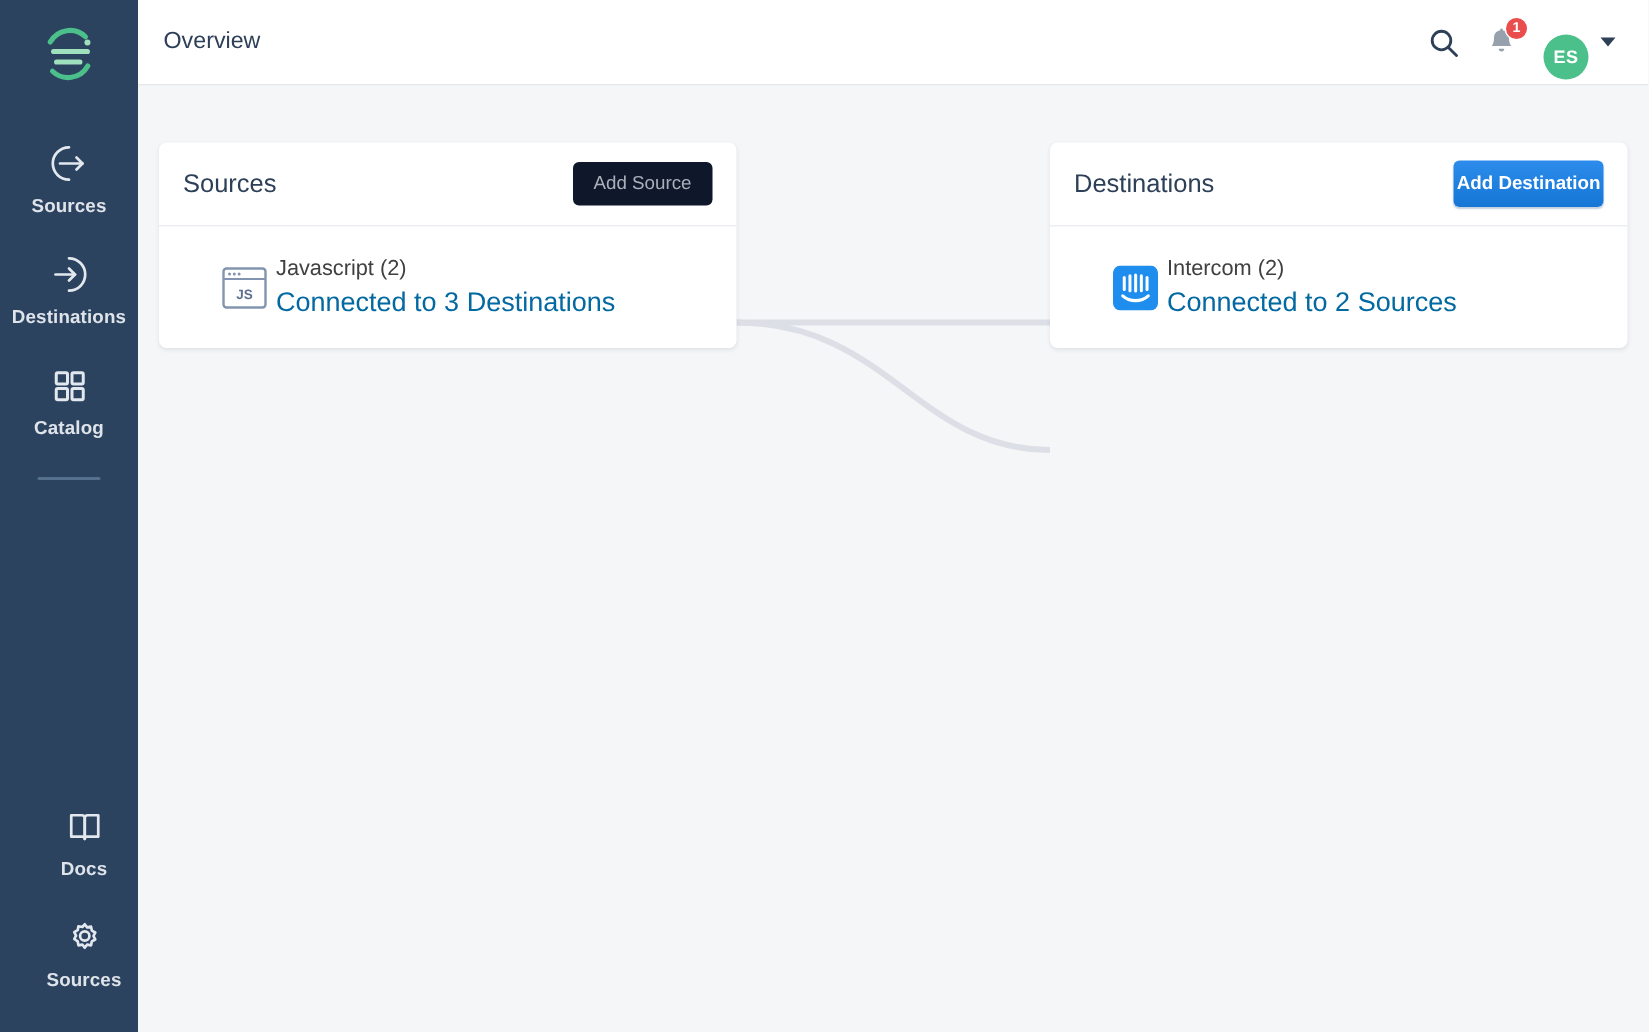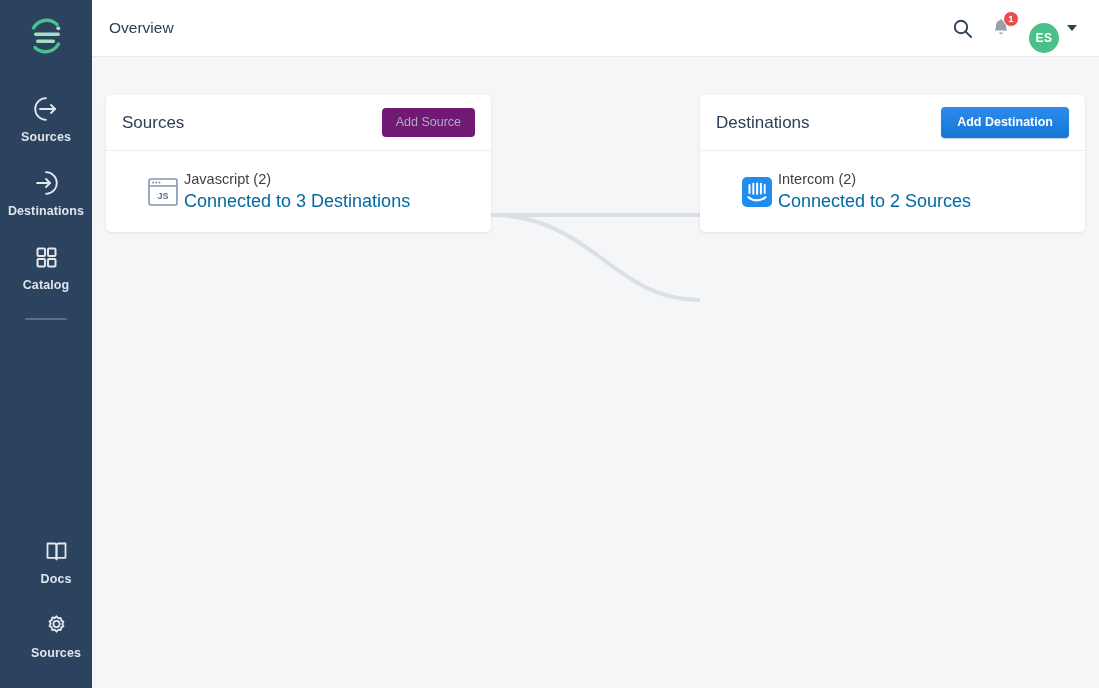--- a/index.html
+++ b/index.html
@@ -89,24 +89,24 @@
     padding: 0 16px; border-bottom: 1px solid #eceef1;
   }
   .card-title { font-size: 17px; color: #2e4057; }
   .card-head .btn { margin-left: auto; }
 
   .btn {
     border: none; border-radius: 4px; cursor: pointer;
     font-family: "Liberation Sans", sans-serif;
     font-size: 12.5px; padding: 8px 14px; line-height: 1;
   }
-  .btn-muted { background: #701a75; color: #a9b0bb; }
+  .btn-muted { background: #0f172a; color: #a9b0bb; }
   .btn-primary {
     background: linear-gradient(#2d8ceb, #1576d6);
-    color: #fff; font-weight: bold; padding: 9px 16px;
+    color: #fff; font-weight: bold; padding: 9px 2px;
     box-shadow: 0 1px 1px rgba(20,70,130,.25);
   }
 
   .row {
     display: flex; align-items: center;
     padding: 20px 16px; border-bottom: 1px solid #eceef1;
   }
   .row:last-child { border-bottom: none; }
   .row-icon {
     width: 56px; min-width: 56px; display: flex;

